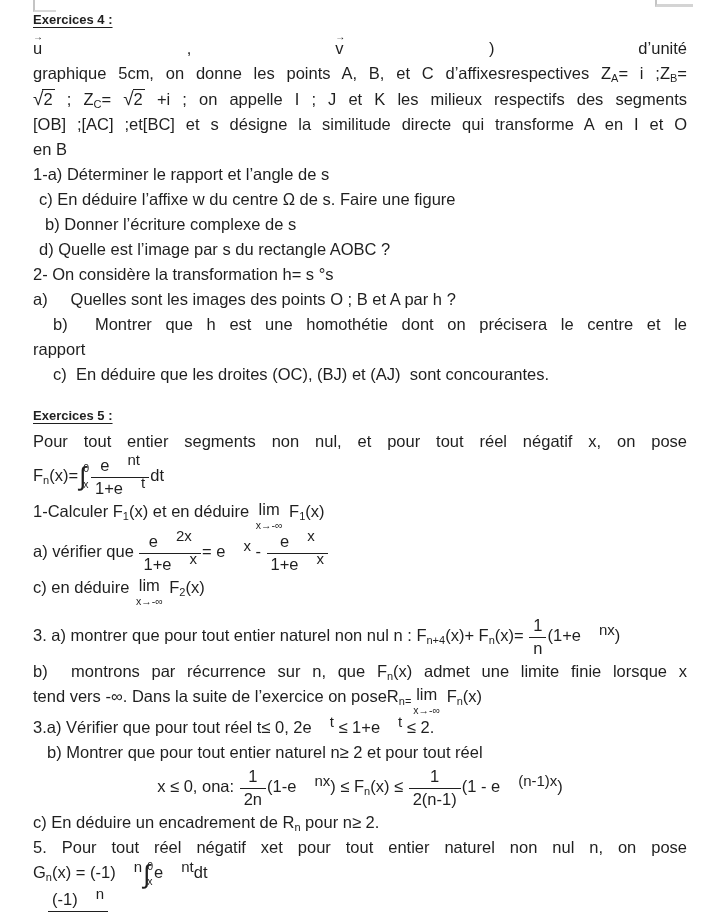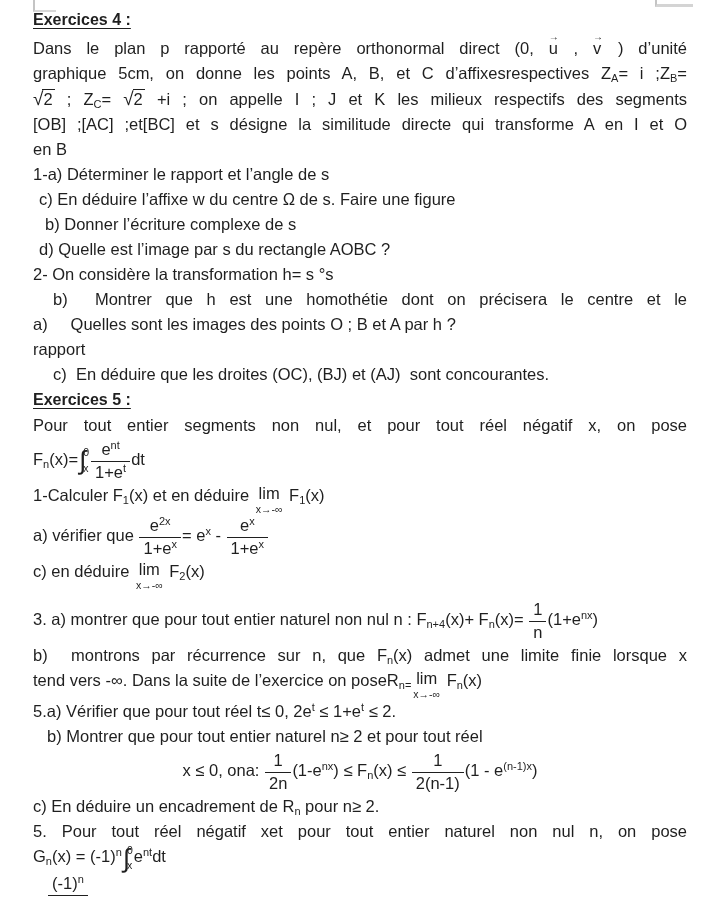--- a/index.html
+++ b/index.html
@@ -12,29 +12,29 @@
   .corner-mark-left{
     position:absolute;left:33px;top:0;width:21px;height:10px;
     border-left:2px solid #c4c4c4;border-bottom:2px solid #d8d8d8;
   }
   .corner-mark-right{
     position:absolute;left:655px;top:0;width:36px;height:4px;
     border-left:2px solid #c4c4c4;border-bottom:3px solid #d4d4d4;
   }
   #doc{padding:7px 33px 0 33px;font-size:16.5px;}
   .heading{
-    font-weight:700;font-size:16px;line-height:26px;
+    font-weight:700;font-size:13px;line-height:26px;
     text-decoration:underline;text-underline-offset:3px;
   }
-  .heading.h5{}
+  .heading.h5{margin-top:16px;}
   .ln{min-height:25px;line-height:25px;}
   .jline{text-align:justify;text-align-last:justify;}
   .center{text-align:center;}
   
-  .sp{font-size:11px;vertical-align:6px;line-height:0;}
+  .sp{font-size:15px;vertical-align:6px;line-height:0;margin-left:18px;}
   .sb{font-size:11px;vertical-align:-3px;line-height:0;}
   
   .frac{display:inline-block;vertical-align:middle;text-align:center;line-height:1.2;padding:0 1px;}
   .fnum{display:block;border-bottom:1.6px solid #1f1f1f;padding:2px 4px 1px 4px;line-height:1.2;}
   .fden{display:block;padding:1px 4px 0 4px;line-height:1.2;}
   
   .lim{display:inline-block;text-align:center;vertical-align:-12px;line-height:1;margin:0 2px;}
   .lim-word{display:block;font-size:16.5px;line-height:1;}
   .lim-under{display:block;font-size:10.5px;line-height:1;margin-top:2px;}
   
@@ -52,52 +52,52 @@
 </style>
 </head>
 <body>
 
 <div class="corner-mark-left"></div>
 <div class="corner-mark-right"></div>
 
 <div id="doc">
   <div class="heading">Exercices 4 :</div>
   <div id="ex4-lines">
-      <div class="ln jline"><span>Dans le plan p rapporté au repère orthonormal direct (0, </span><span class="vec"><span class="vec-arrow">→</span><span class="vec-letter">u</span></span><span> , </span><span class="vec"><span class="vec-arrow">→</span><span class="vec-letter">v</span></span><span> )  d’unité</span></div>
+      <div class="ln jline"><span class="vec"><span class="vec-arrow">→</span><span class="vec-letter">u</span></span><span> , </span><span class="vec"><span class="vec-arrow">→</span><span class="vec-letter">v</span></span><span> )  d’unité</span></div>
       <div class="ln jline"><span>graphique 5cm, on donne les points A, B, et C d’affixesrespectives Z</span><span class="sb">A</span><span>= i ;Z</span><span class="sb">B</span><span>=</span></div>
       <div class="ln jline"><span class="sqrt"><span class="sqrt-rad">√</span><span class="sqrt-arg">2</span></span><span> ; Z</span><span class="sb">C</span><span>= </span><span class="sqrt"><span class="sqrt-rad">√</span><span class="sqrt-arg">2</span></span><span> +i ; on appelle I ; J et K les milieux respectifs des segments</span></div>
       <div class="ln jline"><span>[OB] ;[AC] ;et[BC] et s désigne la similitude directe qui transforme A en I et O</span></div>
       <div class="ln line"><span>en B</span></div>
       <div class="ln line"><span>1-a) Déterminer le rapport et l’angle de s</span></div>
       <div class="ln line" style="padding-left: 6px;"><span>c) En déduire l’affixe w du centre Ω de s. Faire une figure</span></div>
       <div class="ln line" style="padding-left: 12px;"><span>b) Donner l’écriture complexe de s</span></div>
       <div class="ln line" style="padding-left: 6px;"><span>d) Quelle est l’image par s du rectangle AOBC ?</span></div>
       <div class="ln line"><span>2- On considère la transformation h= s °s</span></div>
+      <div class="ln line"><span>a)&nbsp;&nbsp;&nbsp;&nbsp; Quelles sont les images des points O ; B et A par h ?</span></div>
       <div class="ln jline" style="padding-left: 20px;"><span>b)&nbsp; Montrer que h est une homothétie dont on précisera le centre et le</span></div>
-      <div class="ln line"><span>a)&nbsp;&nbsp;&nbsp;&nbsp; Quelles sont les images des points O ; B et A par h ?</span></div>
       <div class="ln line"><span>rapport</span></div>
       <div class="ln line" style="padding-left: 20px;"><span>c)&nbsp; En déduire que les droites (OC), (BJ) et (AJ)&nbsp; sont concourantes.</span></div>
     </div>
   <div class="heading h5">Exercices 5 :</div>
   <div id="ex5-lines">
       <div class="ln jline"><span>Pour tout entier segments non nul, et pour tout réel négatif x, on pose</span></div>
       <div class="ln line"><span>F</span><span class="sb">n</span><span>(x)=</span><span class="intw">
           <span class="int-sym">∫</span>
           <span class="int-l">
             <span class="int-up">0</span>
             <span class="int-lo">x</span>
           </span>
         </span><span class="frac"><span class="fnum"><span>e</span><span class="sp">nt</span></span><span class="fden"><span>1+e</span><span class="sp">t</span></span></span><span>dt</span></div>
       <div class="ln line"><span>1-Calculer F</span><span class="sb">1</span><span>(x) et en déduire </span><span class="lim"><span class="lim-word">lim</span><span class="lim-under">x→-∞</span></span><span> F</span><span class="sb">1</span><span>(x)</span></div>
       <div class="ln line"><span>a) vérifier que </span><span class="frac"><span class="fnum"><span>e</span><span class="sp">2x</span></span><span class="fden"><span>1+e</span><span class="sp">x</span></span></span><span>= e</span><span class="sp">x</span><span> - </span><span class="frac"><span class="fnum"><span>e</span><span class="sp">x</span></span><span class="fden"><span>1+e</span><span class="sp">x</span></span></span></div>
       <div class="ln line"><span>c) en déduire </span><span class="lim"><span class="lim-word">lim</span><span class="lim-under">x→-∞</span></span><span> F</span><span class="sb">2</span><span>(x)</span></div>
       <div class="ln line" style="margin-top: 8px;"><span>3. a) montrer que pour tout entier naturel non nul n : F</span><span class="sb">n+4</span><span>(x)+ F</span><span class="sb">n</span><span>(x)= </span><span class="frac"><span class="fnum"><span>1</span></span><span class="fden"><span>n</span></span></span><span>(1+e</span><span class="sp">nx</span><span>)</span></div>
       <div class="ln jline" style=""><span>b)&nbsp; montrons par récurrence sur n, que F</span><span class="sb">n</span><span>(x) admet une limite finie lorsque x</span></div>
       <div class="ln line"><span>tend vers -∞. Dans la suite de l’exercice on poseR</span><span class="sb">n=</span><span class="lim"><span class="lim-word">lim</span><span class="lim-under">x→-∞</span></span><span> F</span><span class="sb">n</span><span>(x)</span></div>
-      <div class="ln line"><span>5.a) Vérifier que pour tout réel t≤ 0, 2e</span><span class="sp">t</span><span> ≤ 1+e</span><span class="sp">t</span><span> ≤ 2.</span></div>
+      <div class="ln line"><span>3.a) Vérifier que pour tout réel t≤ 0, 2e</span><span class="sp">t</span><span> ≤ 1+e</span><span class="sp">t</span><span> ≤ 2.</span></div>
       <div class="ln line" style="padding-left: 14px;"><span>b) Montrer que pour tout entier naturel n≥ 2 et pour tout réel</span></div>
       <div class="ln center"><span>x ≤ 0, ona: </span><span class="frac"><span class="fnum"><span>1</span></span><span class="fden"><span>2n</span></span></span><span>(1-e</span><span class="sp">nx</span><span>) ≤ F</span><span class="sb">n</span><span>(x) ≤ </span><span class="frac"><span class="fnum"><span>1</span></span><span class="fden"><span>2(n-1)</span></span></span><span>(1 - e</span><span class="sp">(n-1)x</span><span>)</span></div>
       <div class="ln line"><span>c) En déduire un encadrement de R</span><span class="sb">n</span><span> pour n≥ 2.</span></div>
       <div class="ln jline"><span>5. Pour tout réel négatif xet pour tout entier naturel non nul n, on pose</span></div>
       <div class="ln line"><span>G</span><span class="sb">n</span><span>(x) = (-1)</span><span class="sp">n</span><span class="intw">
           <span class="int-sym">∫</span>
           <span class="int-l">
             <span class="int-up">0</span>
             <span class="int-lo">x</span>
           </span>

